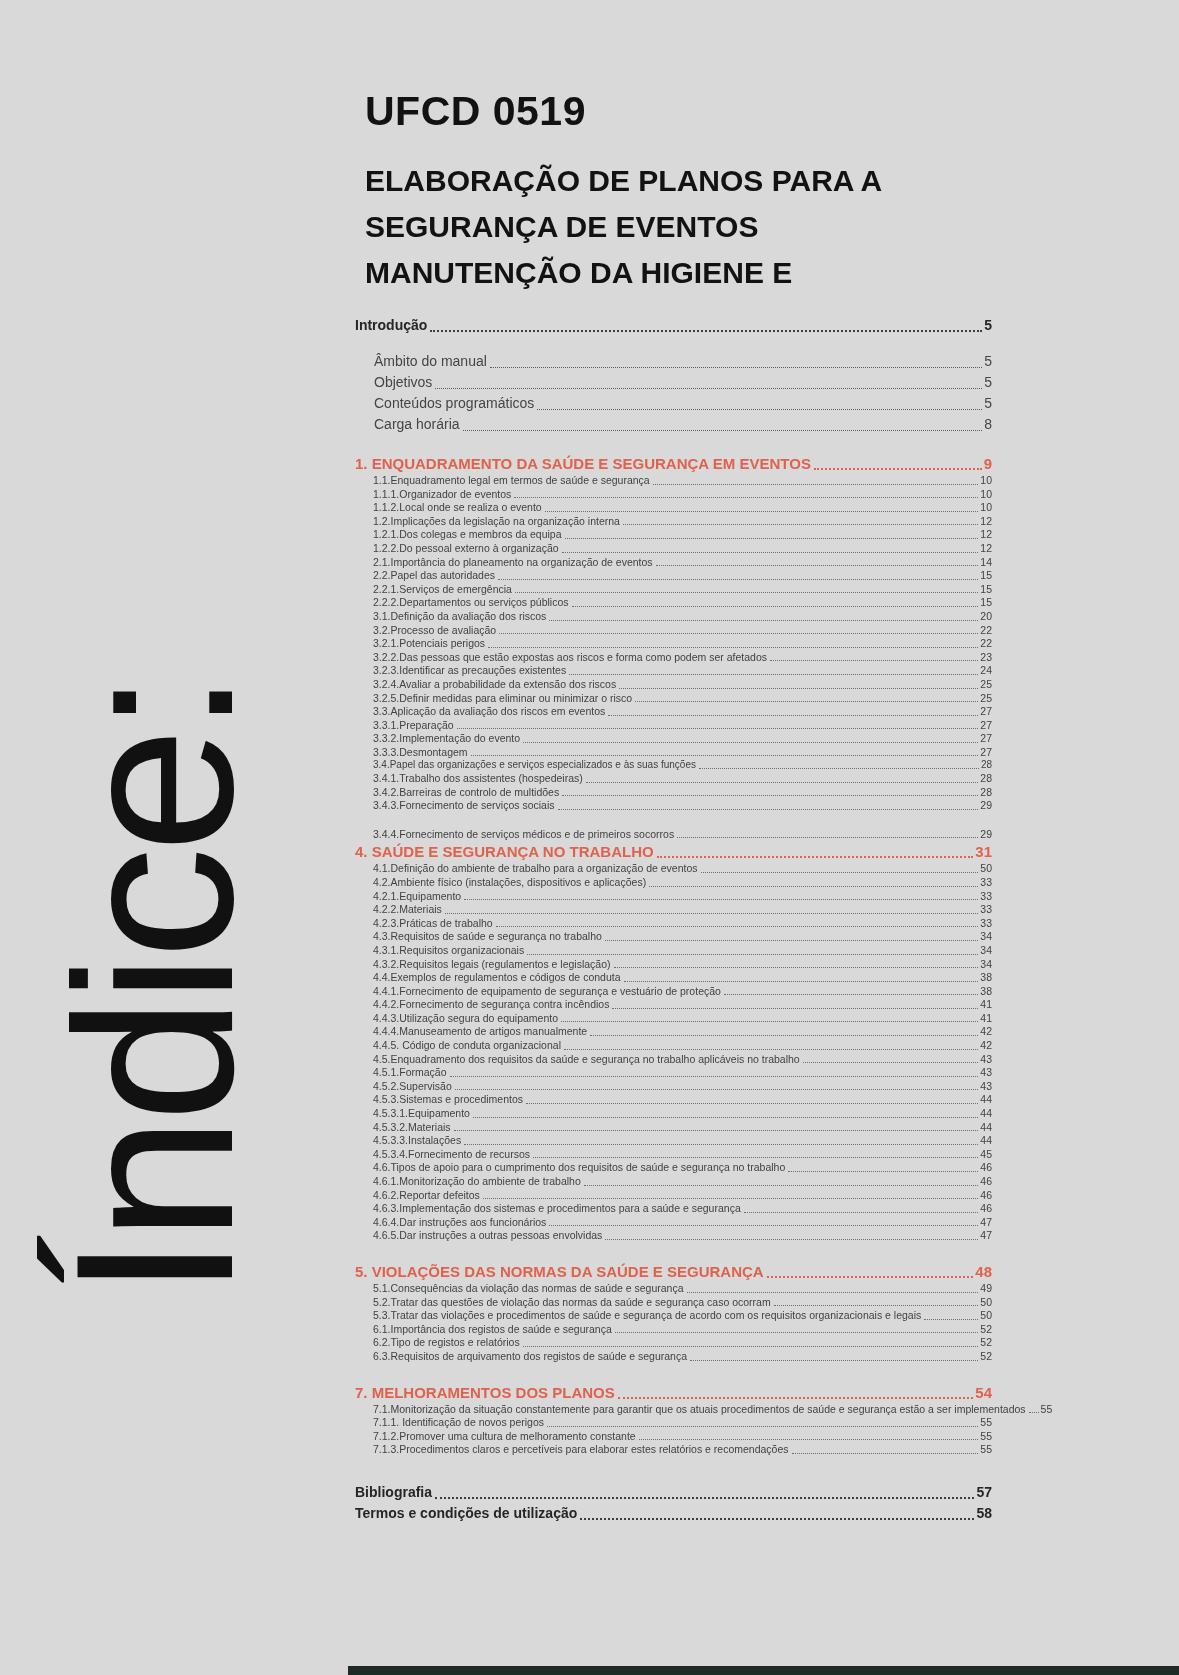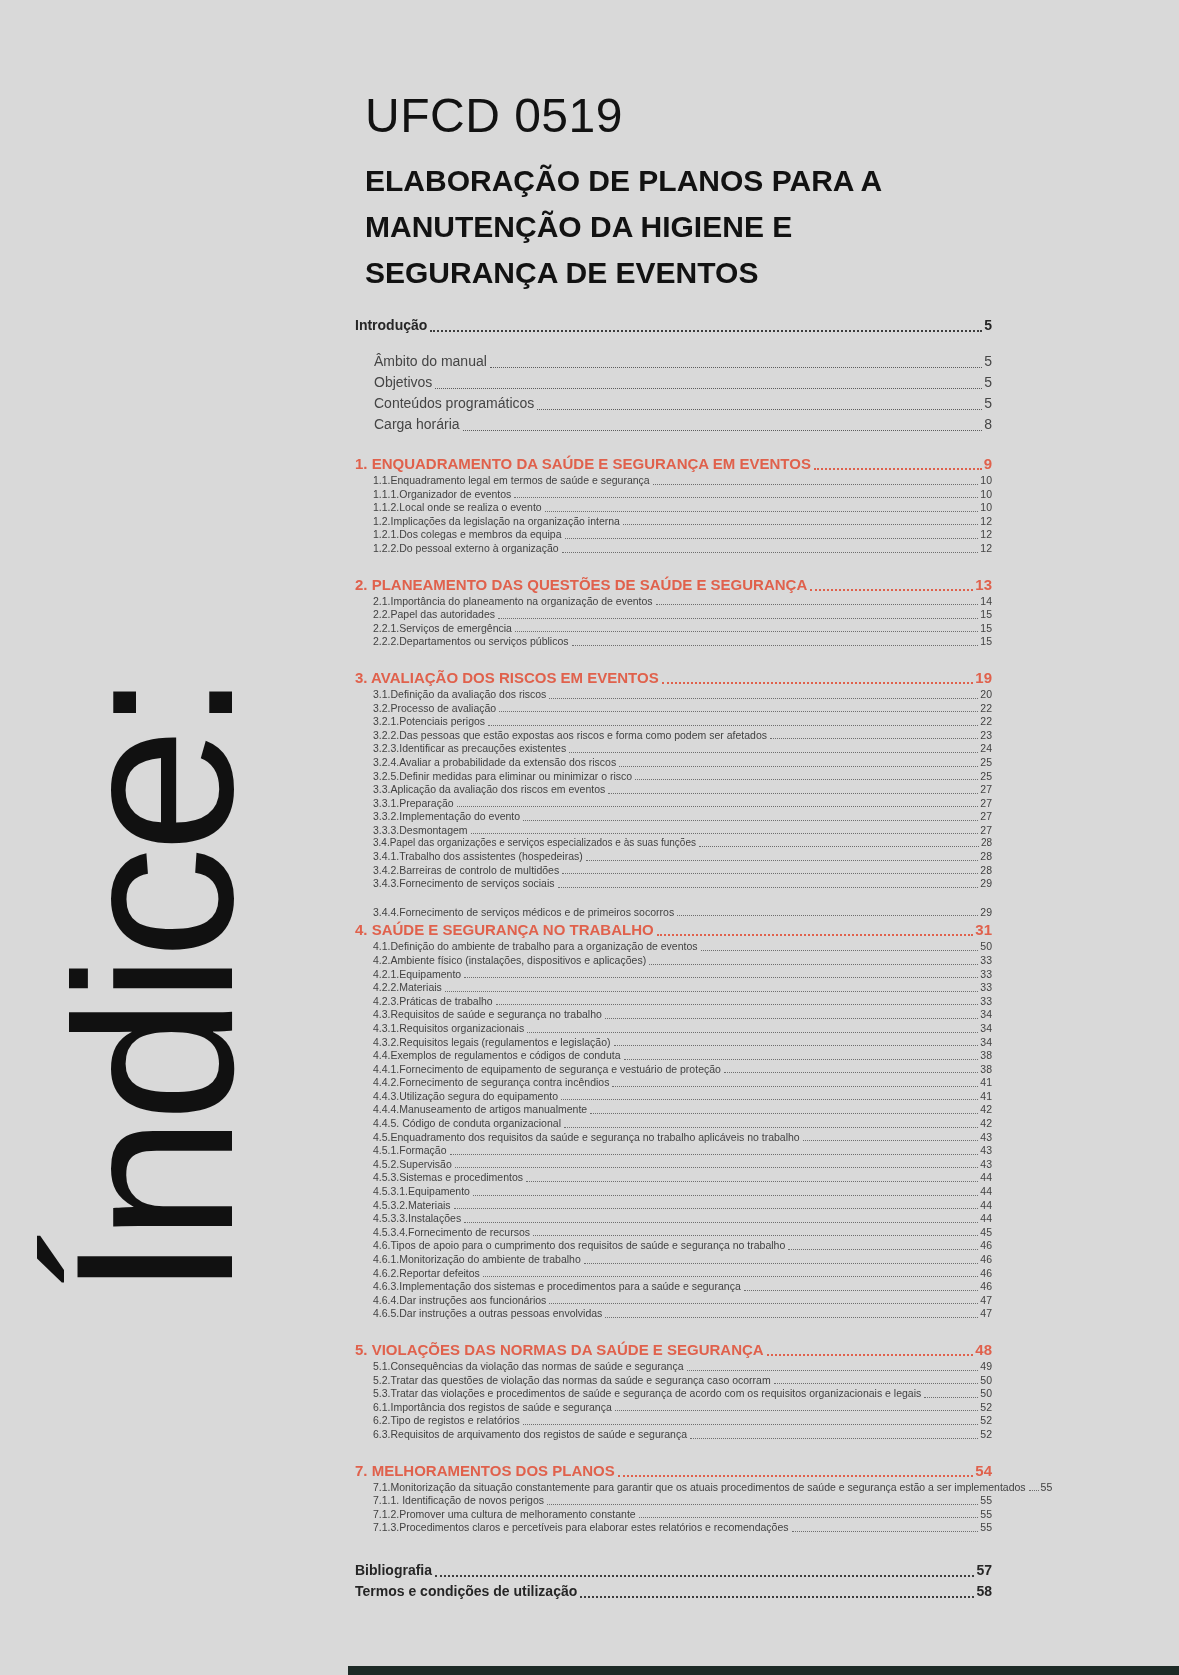--- a/index.html
+++ b/index.html
@@ -23,21 +23,21 @@
     font-weight: 400;
     letter-spacing: -6px;
     color: #111;
     white-space: nowrap;
     line-height: 1;
   }
 
   
   .course-code {
     position: absolute; left: 365px; top: 88px;
-    font-size: 48px; font-weight: 400; color: #121212;
+    font-size: 41px; font-weight: 700; color: #121212;
     letter-spacing: 0.5px;
   }
   .doc-title {
     position: absolute; left: 365px; top: 158px;
     font-size: 30px; font-weight: 700; color: #121212;
     line-height: 46px; width: 620px;
   }
 
   
   .toc {
@@ -80,22 +80,22 @@
 <body style="--accent: #e0614c; background: rgb(217, 217, 217);">
 
 <div class="page">
 
   <div class="side-label">Índice:</div>
 
   <div class="course-code">UFCD 0519</div>
 
   <div class="doc-title">
     <div>ELABORAÇÃO DE PLANOS PARA A</div>
+    <div>SEGURANÇA DE EVENTOS</div>
     <div>MANUTENÇÃO DA HIGIENE E</div>
-    <div>SEGURANÇA DE EVENTOS</div>
   </div>
 
   <div class="toc" id="toc">
       <div class="toc-row t-intro">
     <span class="label">Introdução</span>
     <span class="dots"></span>
     <span class="pg">5</span>
   </div>
       <div class="toc-row t-intro-sub g-sm">
     <span class="label">Âmbito do manual</span>
@@ -145,49 +145,39 @@
       <div class="toc-row t-sub">
     <span class="label">1.2.1.Dos colegas e membros da equipa</span>
     <span class="dots"></span>
     <span class="pg">12</span>
   </div>
       <div class="toc-row t-sub">
     <span class="label">1.2.2.Do pessoal externo à organização</span>
     <span class="dots"></span>
     <span class="pg">12</span>
   </div>
-      <div class="toc-row t-section g-md">
-    <span class="label">2. PLANEAMENTO DAS QUESTÕES DE SAÚDE E SEGURANÇA</span>
-    <span class="dots"></span>
-    <span class="pg">13</span>
-  </div>
       <div class="toc-row t-sub">
     <span class="label">2.1.Importância do planeamento na organização de eventos</span>
     <span class="dots"></span>
     <span class="pg">14</span>
   </div>
       <div class="toc-row t-sub">
     <span class="label">2.2.Papel das autoridades</span>
     <span class="dots"></span>
     <span class="pg">15</span>
   </div>
       <div class="toc-row t-sub">
     <span class="label">2.2.1.Serviços de emergência</span>
     <span class="dots"></span>
     <span class="pg">15</span>
   </div>
       <div class="toc-row t-sub">
     <span class="label">2.2.2.Departamentos ou serviços públicos</span>
     <span class="dots"></span>
     <span class="pg">15</span>
-  </div>
-      <div class="toc-row t-section g-md">
-    <span class="label">3. AVALIAÇÃO DOS RISCOS EM EVENTOS</span>
-    <span class="dots"></span>
-    <span class="pg">19</span>
   </div>
       <div class="toc-row t-sub">
     <span class="label">3.1.Definição da avaliação dos riscos</span>
     <span class="dots"></span>
     <span class="pg">20</span>
   </div>
       <div class="toc-row t-sub">
     <span class="label">3.2.Processo de avaliação</span>
     <span class="dots"></span>
     <span class="pg">22</span>

